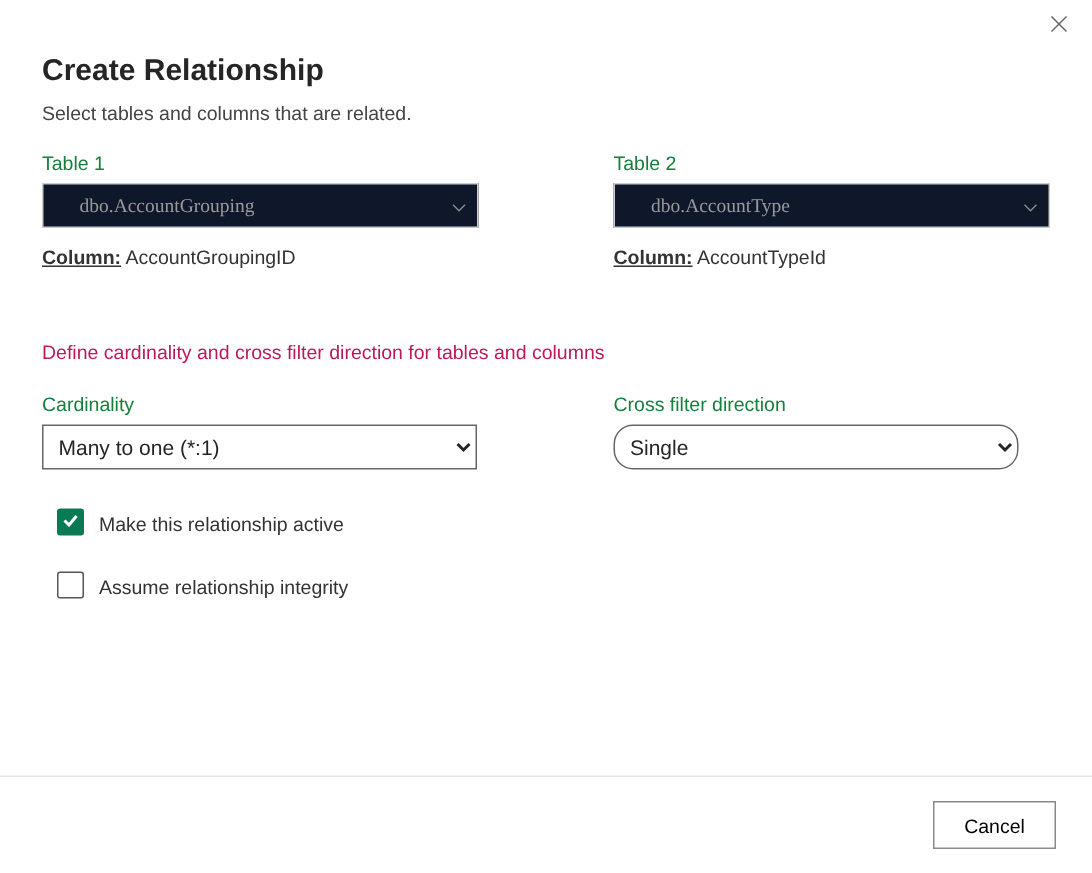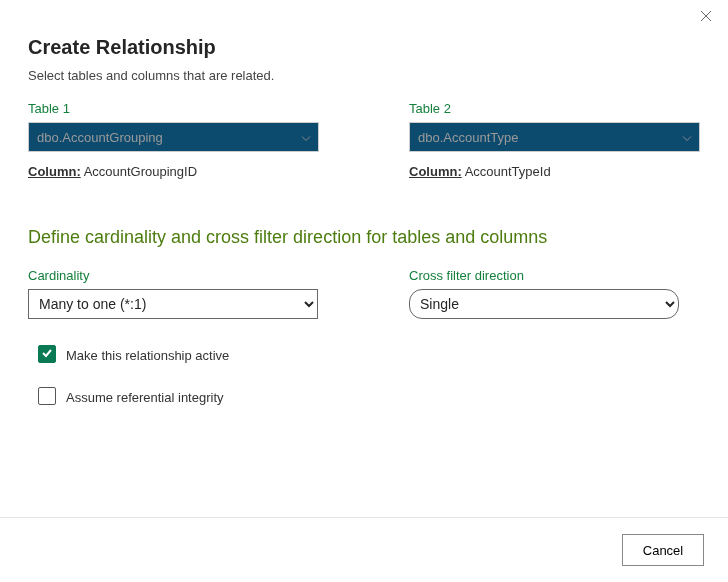--- a/index.html
+++ b/index.html
@@ -57,27 +57,28 @@
     .field-label {
       font-size: 13px;
       color: #15803d;
       margin-bottom: 6px;
       display: block;
     }
     .select-like {
       width: 100%;
       height: 30px;
       border: 1px solid #ccc;
-      background: #0c4a6e;
+      background: #0f172a;
       color: #9a9a9a;
       font-size: 13px;
-      padding: 0 8px;
+      padding: 0 24px;
       appearance: none;
       -webkit-appearance: none;
       position: relative;
+      font-family: Liberation Serif, serif;
     }
     .select-wrap {
       position: relative;
     }
     .select-wrap .chev {
       position: absolute;
       right: 8px;
       top: 50%;
       transform: translateY(-50%);
       pointer-events: none;
@@ -92,22 +93,22 @@
       color: #333;
       text-decoration: underline;
     }
     .column-line .val {
       font-weight: 400;
       color: #333;
       text-align: right;
     }
     .section-desc {
       margin-top: 48px;
-      font-size: 18px;
-      color: #4d7c0f;
+      font-size: 13px;
+      color: #be185d;
       margin-bottom: 20px;
     }
     .native-select {
       width: 290px;
       height: 30px;
       border: 1px solid #666;
       background: #fff;
       color: #252525;
       font-size: 14px;
       padding: 0 6px;
@@ -249,21 +250,21 @@
         <span>
           <svg viewBox="0 0 12 12">
               <path d="M2 6 L5 9 L10 3" stroke="#fff" stroke-width="2" fill="none"></path>
             </svg>
         </span>
       </div>
       <span class="check-label">Make this relationship active</span>
     </div>
     <div class="check-row">
       <div class="check-box"></div>
-      <span class="check-label">Assume referential integrity</span>
+      <span class="check-label">Assume relationship integrity</span>
     </div>
   </div>
 
 </div>
 
 <div class="footer">
   <button class="btn">Cancel</button>
 </div>
 
 </body></html>

